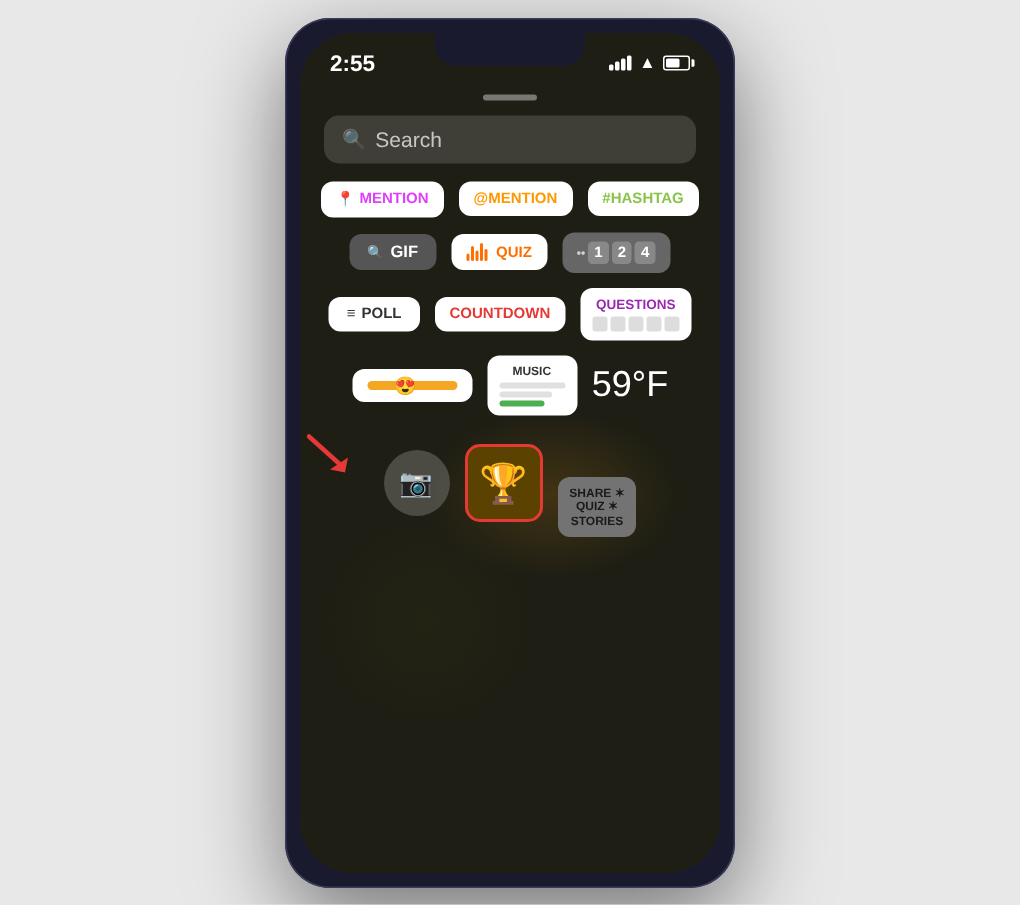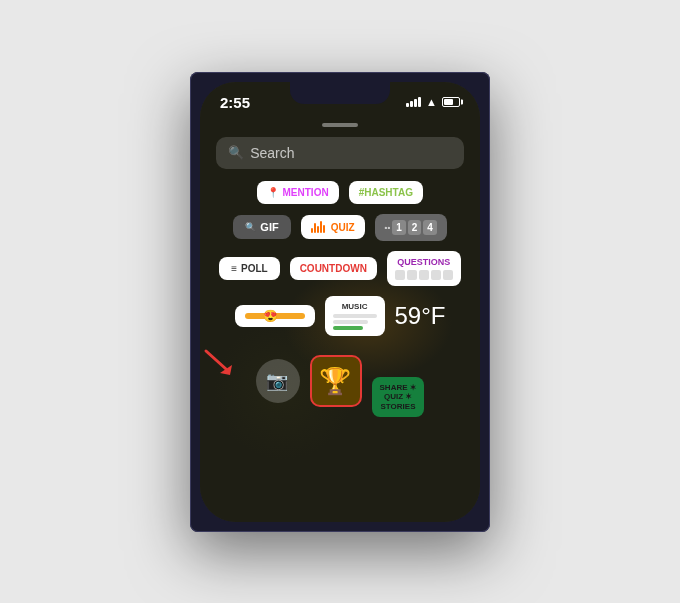--- a/index.html
+++ b/index.html
@@ -8,23 +8,23 @@
       height: 603px;
       background: #e8e8e8;
       display: flex;
       align-items: center;
       justify-content: center;
       font-family: -apple-system, BlinkMacSystemFont, 'Helvetica Neue', sans-serif;
     }
 
     .phone-outer {
       width: 300px;
-      height: 460px;
+      height: 580px;
       background: #1a1a2e;
-      border-radius: 8px;
+      border-radius: 30px;
       padding: 10px;
       box-shadow: 0 20px 60px rgba(0,0,0,0.5), inset 0 0 0 1px #3a3a5c;
       position: relative;
     }
 
     .phone-screen {
       width: 100%;
       height: 100%;
       border-radius: 36px;
       overflow: hidden;
@@ -363,21 +363,21 @@
       overflow: hidden;
       display: flex;
       align-items: center;
       justify-content: center;
       background: #5c4200;
       font-size: 24px;
       position: relative;
     }
 
     .sticker-share {
-      background: #15803d;
+      background: #737373;
       border-radius: 8px;
       padding: 6px 8px;
       text-align: center;
       margin-top: 31px;
     }
 
     .share-text {
       font-size: 8px;
       font-weight: 900;
       color: #1a1a1a;
@@ -462,20 +462,23 @@
       <span class="search-icon-inner">🔍</span>
       <span>Search</span>
     </div>
 
     <div class="stickers-grid">
 
       <div class="sticker-row">
         <div class="sticker-location">
           <span>📍</span>
           <span>MENTION</span>
+        </div>
+        <div class="sticker-mention">
+          <span>@MENTION</span>
         </div>
         <div class="sticker-hashtag">
           <span>#HASHTAG</span>
         </div>
       </div>
 
       <div class="sticker-row">
         <div class="sticker-gif">
           <span style="font-size:9px;">🔍</span>
           <span>GIF</span>

